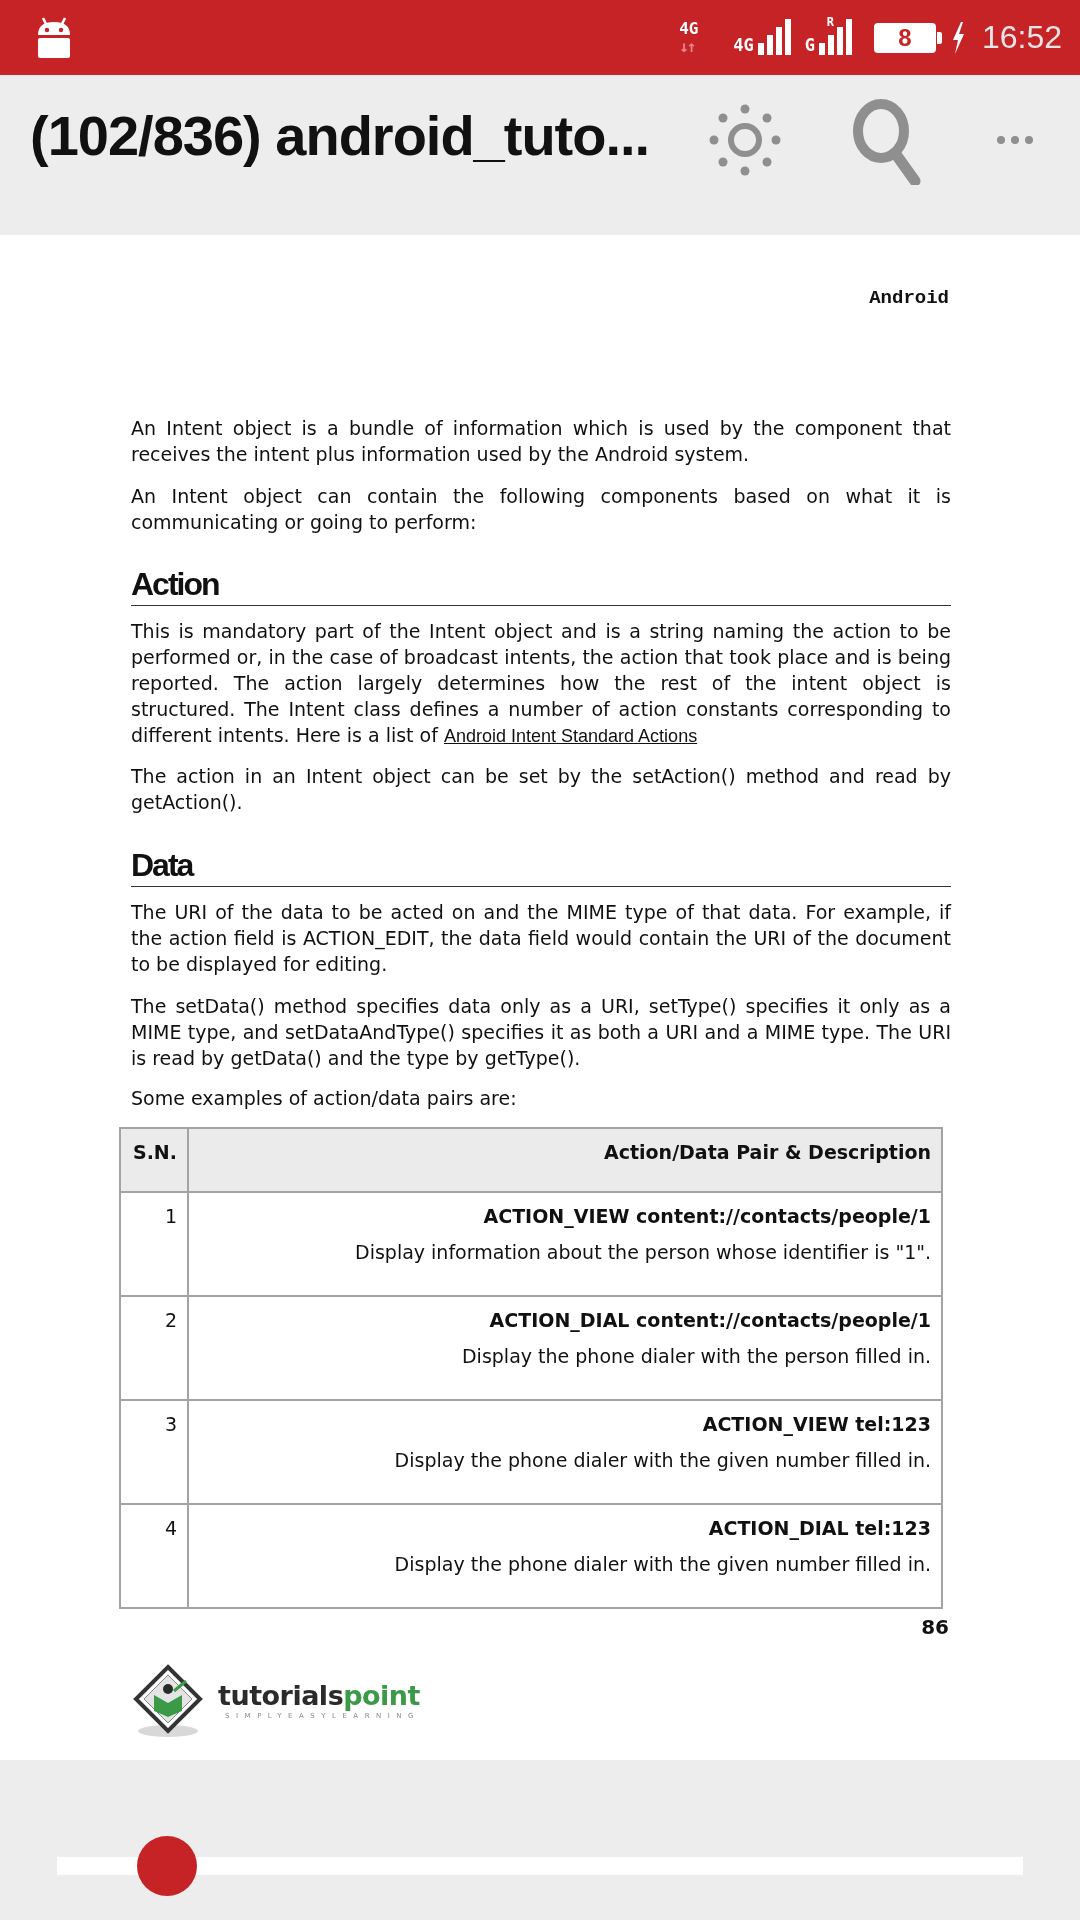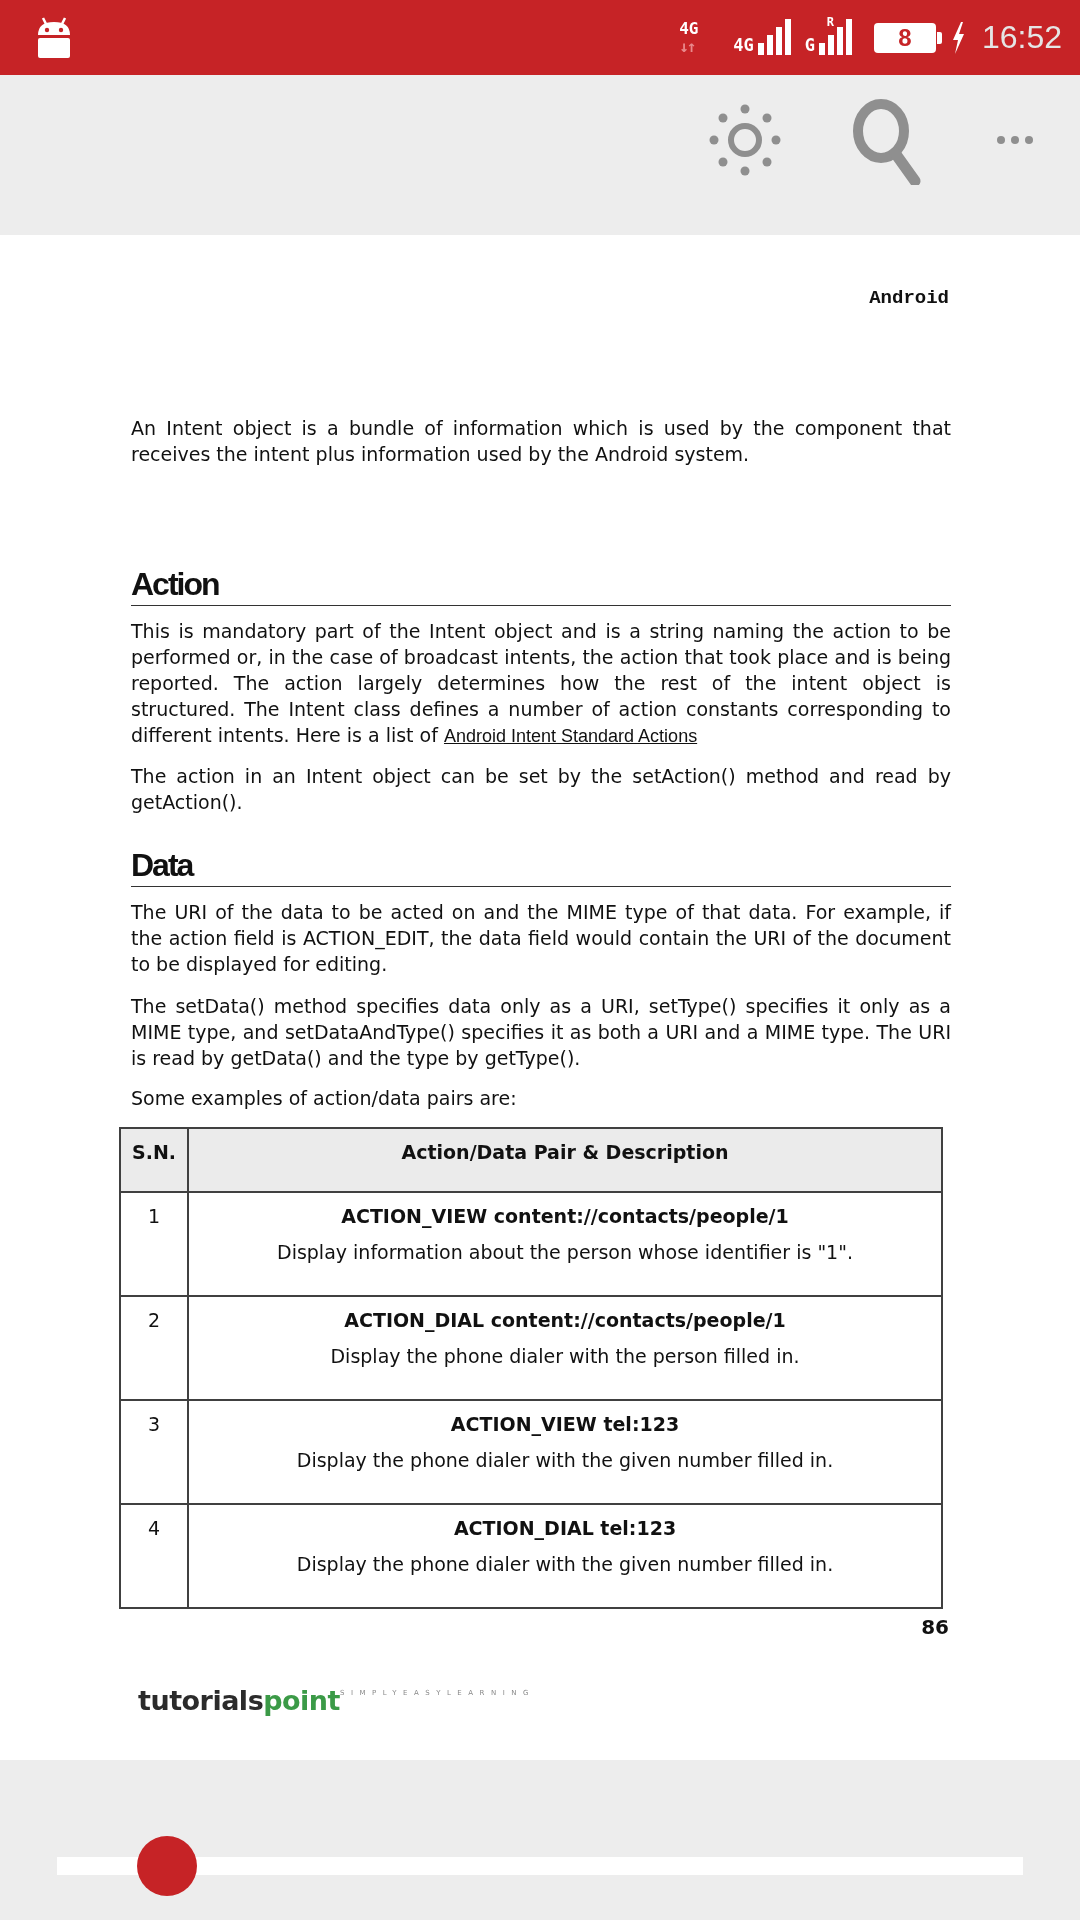--- a/index.html
+++ b/index.html
@@ -32,31 +32,31 @@
   
   .page { position: absolute; left: 0; top: 235px; width: 1080px; height: 1525px; background: #fff; }
   .page-inner { position: absolute; left: 131px; width: 820px; }
   .running-header { position: absolute; top: 52px; right: 131px; font-family: Liberation Mono, monospace; font-weight: bold; font-size: 19px; color: #111; }
   .section-heading { font-family: "Liberation Sans", sans-serif; font-weight: bold; font-size: 32px; color: #111; letter-spacing: -2px; padding-bottom: 2px; border-bottom: 1.5px solid #333; width: 820px; }
   .para { font-family: "DejaVu Sans", sans-serif; font-size: 19px; line-height: 26px; color: #111; text-align: justify; width: 820px; }
   .link { font-family: "Liberation Sans", sans-serif; font-size: 18px; text-decoration: underline; color: #111; cursor: pointer; }
 
   
   .data-table { position: absolute; left: 119px; width: 824px; border-collapse: collapse; }
-  .data-table th, .data-table td { border: 2px solid #404040; text-align: center; vertical-align: top; font-family: "DejaVu Sans", sans-serif; font-size: 19px; color: #111; }
+  .data-table th, .data-table td { border: 2px solid #a3a3a3; text-align: right; vertical-align: top; font-family: "DejaVu Sans", sans-serif; font-size: 19px; color: #111; }
   .data-table th { background: #ebebeb; font-weight: bold; height: 64px; padding: 12px 10px; }
   .data-table td { height: 104px; padding: 12px 10px; }
   .data-table .sn { width: 68px; }
   .row-title { font-weight: bold; display: block; margin-bottom: 14px; }
   .row-desc { display: block; }
   .page-number { position: absolute; top: 1380px; right: 131px; font-weight: bold; font-size: 20px; color: #111; }
 
   
   .logo { position: absolute; left: 130px; top: 1420px; width: 310px; height: 92px; display: flex; align-items: center; }
-  .logo-text { display: flex; flex-direction: row; margin-left: 8px; }
+  .logo-text { display: flex; flex-direction: column; margin-left: 8px; text-align: right; }
   .logo-word { font-family: "DejaVu Sans", sans-serif; font-weight: bold; font-size: 27px; letter-spacing: -0.5px; line-height: 28px; }
   .logo-word .tut { color: #2b2b2b; }
   .logo-word .pt { color: #3b9a47; }
   .logo-tag { font-family: "DejaVu Sans", sans-serif; font-size: 7px; letter-spacing: 6.5px; color: #888; margin-top: 2px; }
 
   
   .bottom-bar { position: absolute; left: 0; top: 1760px; width: 1080px; height: 160px; background: #ededed; }
   .slider-track { position: absolute; left: 57px; top: 97px; width: 966px; height: 18px; background: #fff; cursor: pointer; }
   .slider-thumb { position: absolute; left: 137px; top: 76px; width: 60px; height: 60px; border-radius: 50%; background: #c62326; cursor: pointer; }
 </style>
@@ -104,20 +104,21 @@
       <span>8</span>
     </div>
     <svg width="16" height="32" viewBox="0 0 16 32">
       <path d="M11 0 L3 18 L8 18 L5 32 L14 12 L9 12 L13 0 Z" fill="#fff"></path>
     </svg>
     <span class="clock">16:52</span>
   </div>
 </div>
 
 <div class="toolbar">
+  <div class="doc-title">(102/836) android_tuto...</div>
 
   <svg class="tb-icon brightness-btn" viewBox="0 0 90 90">
     <circle cx="45" cy="45" r="14" fill="none" stroke="#8f8f8f" stroke-width="6"></circle>
     <circle cx="45" cy="14" r="4.5" fill="#8f8f8f"></circle>
     <circle cx="45" cy="76" r="4.5" fill="#8f8f8f"></circle>
     <circle cx="14" cy="45" r="4.5" fill="#8f8f8f"></circle>
     <circle cx="76" cy="45" r="4.5" fill="#8f8f8f"></circle>
     <circle cx="23" cy="23" r="4.5" fill="#8f8f8f"></circle>
     <circle cx="67" cy="23" r="4.5" fill="#8f8f8f"></circle>
     <circle cx="23" cy="67" r="4.5" fill="#8f8f8f"></circle>
@@ -134,20 +135,23 @@
     <circle cx="30" cy="45" r="4" fill="#8f8f8f"></circle>
     <circle cx="44" cy="45" r="4" fill="#8f8f8f"></circle>
   </svg>
 </div>
 
 <div class="page">
   <div class="running-header">Android</div>
 
   <div class="page-inner" style="top:180px">
     <p class="para">An Intent object is a bundle of information which is used by the component that receives the intent plus information used by the Android system.</p>
+  </div>
+  <div class="page-inner" style="top:248px">
+    <p class="para">An Intent object can contain the following components based on what it is communicating or going to perform:</p>
   </div>
 
   <div class="page-inner" style="top:331px">
     <div class="section-heading">Action</div>
   </div>
   <div class="page-inner" style="top:383px">
     <p class="para"><span>This is mandatory part of the Intent object and is a string naming the action to be performed or, in the case of broadcast intents, the action that took place and is being reported. The action largely determines how the rest of the intent object is structured. The Intent class defines a number of action constants corresponding to different intents. Here is a list of </span><a class="link">Android Intent Standard Actions</a></p>
   </div>
   <div class="page-inner" style="top:528px">
     <p class="para">The action in an Intent object can be set by the setAction() method and read by getAction().</p>

